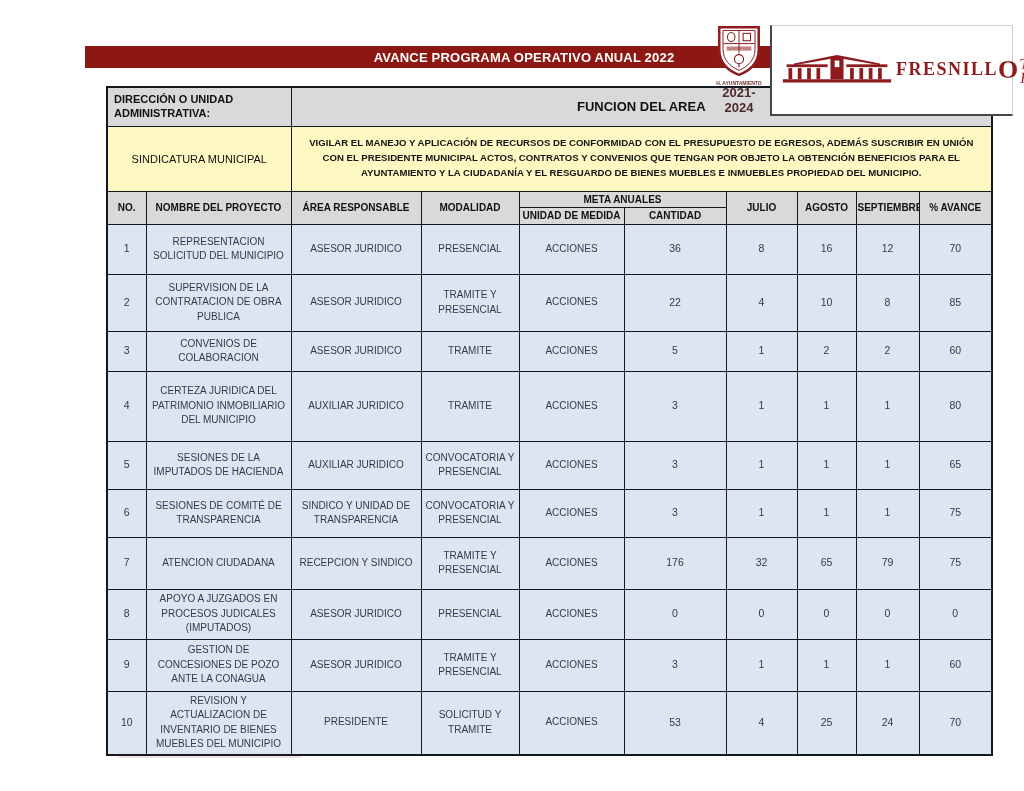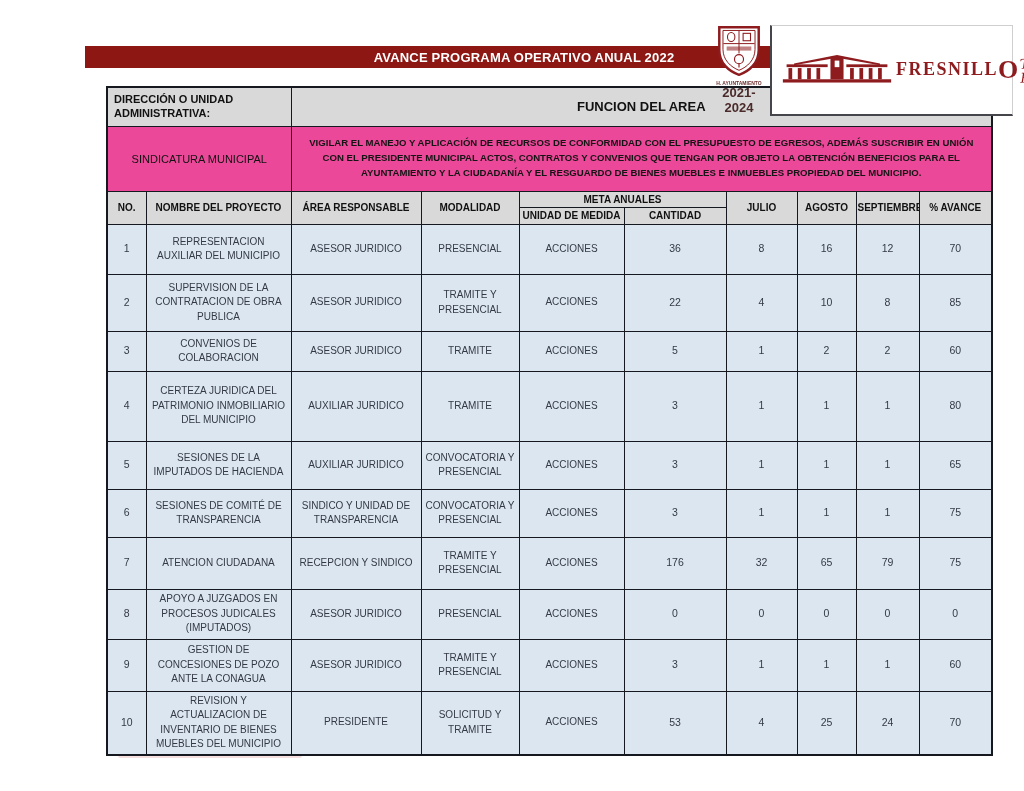--- a/index.html
+++ b/index.html
@@ -42,21 +42,21 @@
     font-size:13.5px;margin-top:1px;transform:rotate(-2deg);}
 
   
   table.report{position:absolute;left:78px;top:86px;width:885px;border-collapse:collapse;
     table-layout:fixed;z-index:1;margin-left:28px;}
   table.report td, table.report th{border:1.5px solid var(--grid);overflow:hidden;}
   table.report{border:2px solid var(--grid);}
 
   .cell-gray{background:var(--hdr-gray);}
   .cell-blue{background:var(--row-blue);}
-  .cell-white{background:#ec4899;}
+  .cell-white{background:#fef9c3;}
 
   .row-info{height:39px;}
   .row-info .lbl{font-size:11px;font-weight:bold;color:var(--ink);text-align:left;
     padding-left:6px;line-height:1.25;}
   .row-info .fn{font-size:13px;font-weight:bold;color:var(--ink);text-align:center;}
 
   .row-unit{height:65px;}
   .unit-name{font-size:11px;font-weight:normal;color:var(--ink);text-align:center;}
   .unit-func{font-size:9.6px;font-weight:bold;color:#141414;text-align:center;
     line-height:1.55;padding:2px 10px;}
@@ -169,21 +169,21 @@
         <th rowspan="2" class="cell-gray colhead">% AVANCE</th>
       </tr>
       <tr class="meta-sub">
         <th class="cell-gray colhead">UNIDAD DE MEDIDA</th>
         <th class="cell-gray colhead">CANTIDAD</th>
       </tr>
     </thead>
     <tbody>
     <tr>
       <td class="cell-blue num">1</td>
-      <td class="cell-blue">REPRESENTACION AUXILIAR DEL MUNICIPIO</td>
+      <td class="cell-blue">REPRESENTACION SOLICITUD DEL MUNICIPIO</td>
       <td class="cell-blue">ASESOR JURIDICO</td>
       <td class="cell-blue">PRESENCIAL</td>
       <td class="cell-blue">ACCIONES</td>
       <td class="cell-blue num">36</td>
       <td class="cell-blue num">8</td>
       <td class="cell-blue num">16</td>
       <td class="cell-blue num">12</td>
       <td class="cell-blue num">70</td>
     </tr>
 

